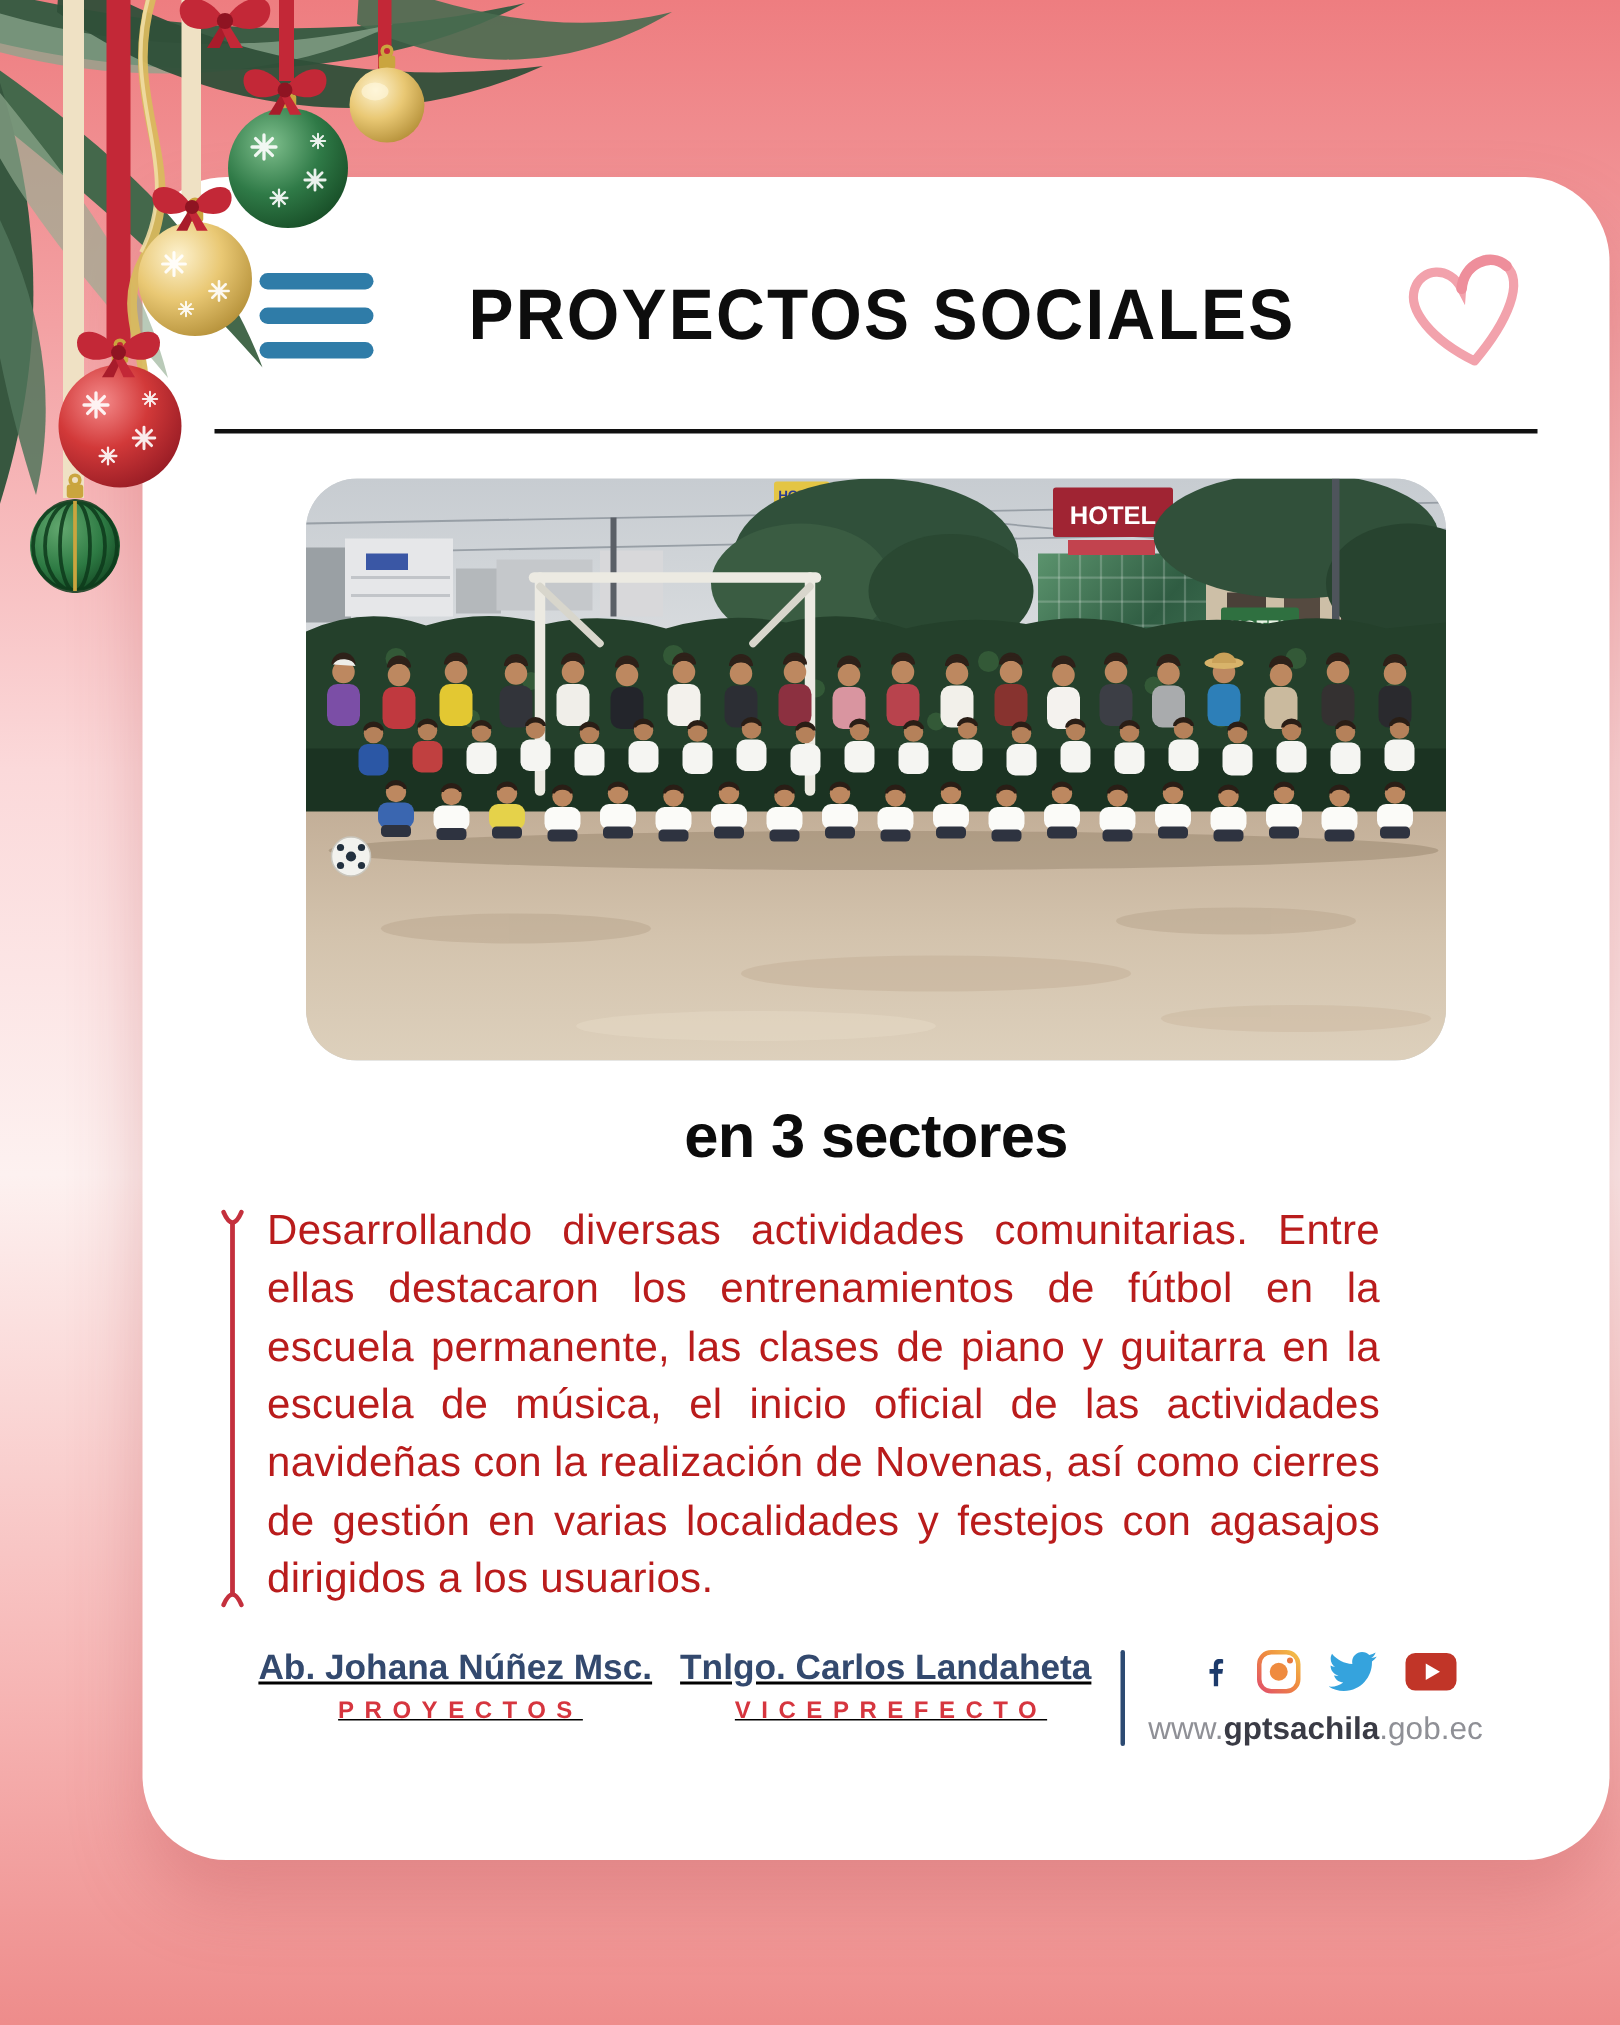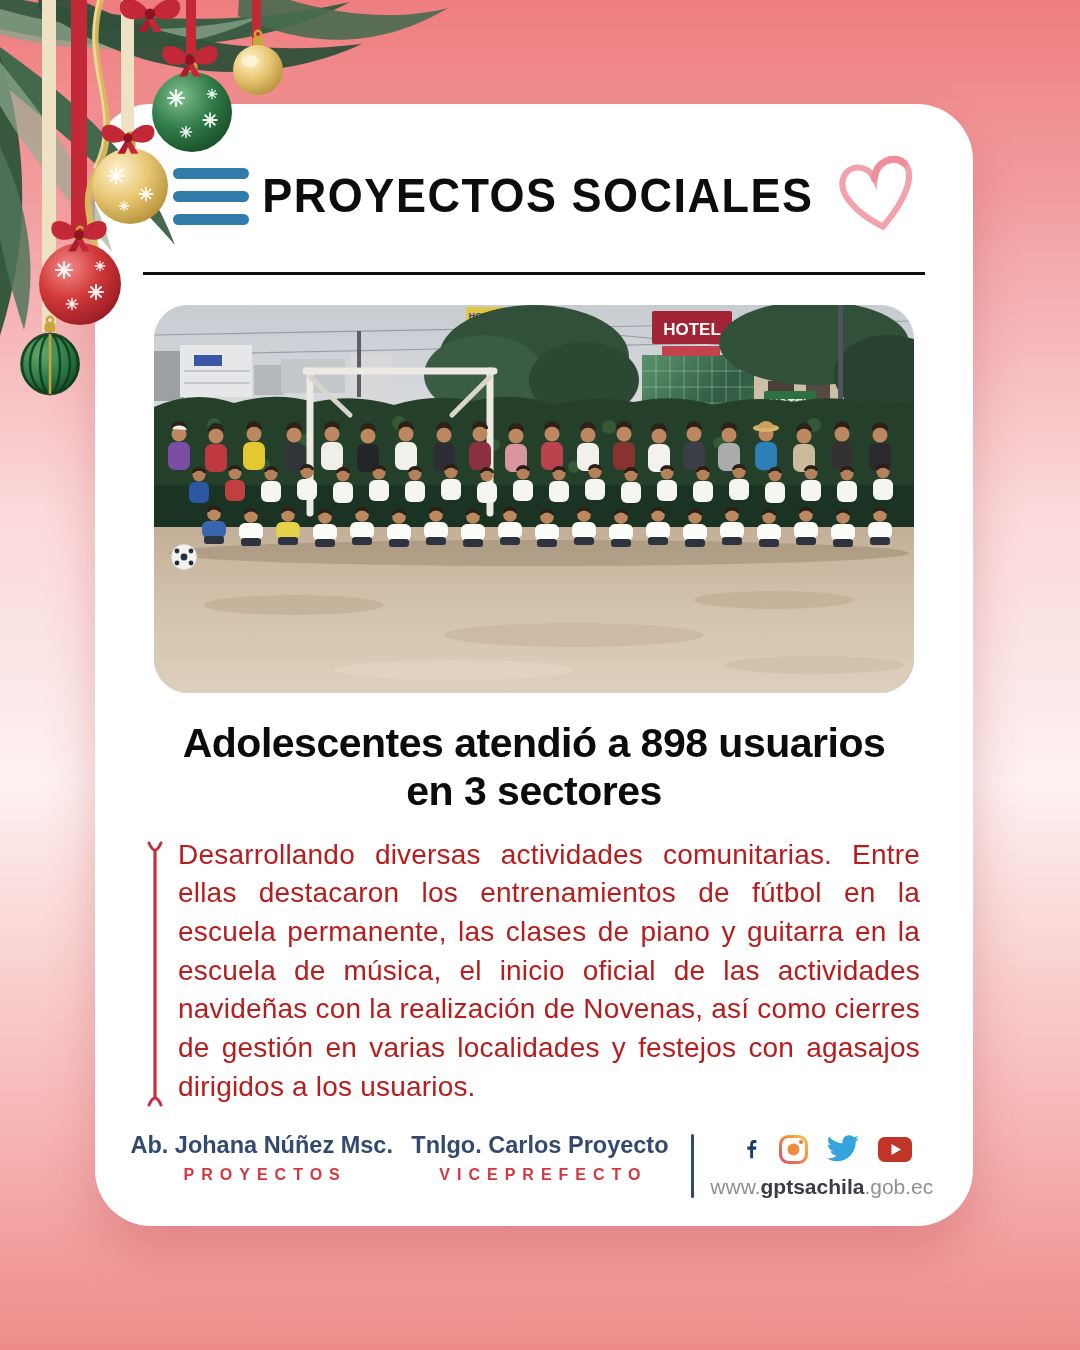--- a/index.html
+++ b/index.html
@@ -6,21 +6,21 @@
   html,body { width:1080px; height:1350px; }
   body {
     font-family:"Liberation Sans", sans-serif;
     overflow:hidden;
     background:linear-gradient(180deg,#ee7d80 0%,#f3a1a3 16%,#fbd9da 38%,#fdf1f0 58%,#f6b4b3 84%,#ee8c8b 100%);
   }
   #page { position:relative; width:1080px; height:1350px; }
 
   
   .card {
-    position:absolute; left:95px; top:104px; width:878px; height:1122px;
+    position:absolute; left:95px; top:118px; width:978px; height:1122px;
     background:#ffffff; border-radius:56px;
     box-shadow:0 26px 48px rgba(185,70,75,.30);
   }
 
   
   .card-header { display:flex; align-items:center; padding:46px 48px 0 78px; }
   .hamburger { width:76px; display:flex; flex-direction:column; gap:12px; cursor:pointer; }
   .hamburger span { display:block; height:11px; border-radius:6px; background:#2f7ca8; }
   .page-title {
     flex:1; text-align:center; font-size:45px; font-weight:bold; color:#0d0d0d;
@@ -46,21 +46,21 @@
   
   .quote { position:relative; margin:20px 55px 0 83px; }
   .quote-accent { position:absolute; left:-31px; top:4px; }
   .article-body {
     width:742px; font-size:28px; line-height:1.38; color:#b91c1c;
     text-align:justify; letter-spacing:0.2px;
   }
 
   
   .card-footer { display:flex; align-items:flex-start; justify-content:center; margin-top:26px; padding:0 30px; }
-  .official { text-align:center; }
+  .official { text-align:center;text-decoration:underline; }
   .official.first { width:282px; }
   .official.second { width:292px; }
   .official-name { font-size:23.5px; font-weight:bold; color:#33496e; white-space:nowrap; }
   .official-role { margin-top:7px; font-size:16px; font-weight:bold; color:#d6363f; letter-spacing:7px; padding-left:7px; }
   .footer-vline { width:3px; height:64px; background:#2c4a72; border-radius:2px; margin:2px 16px 0 10px; }
   .contact { width:240px; text-align:left; }
   .social-row { display:flex; align-items:center; justify-content:center; gap:17px; height:34px; }
   .social-row svg { display:block; cursor:pointer; }
   .site-url { margin-top:9px; font-size:21px; color:#8f9096; white-space:nowrap; }
   .site-url .domain { font-weight:bold; color:#3a3b45; }
@@ -290,40 +290,39 @@
           <circle cx="30" cy="252" r="3.4" fill="#22303e"></circle>
           <circle cx="23" cy="246" r="2.4" fill="#22303e"></circle>
             <circle cx="37" cy="246" r="2.4" fill="#22303e"></circle>
           <circle cx="23" cy="258" r="2.4" fill="#22303e"></circle>
             <circle cx="37" cy="258" r="2.4" fill="#22303e"></circle>
         </g>
       </svg>
     </figure>
 
     <div class="headline">
-      <div>Adolescentes atendió a 898 usuarios</div>
       <div>en 3 sectores</div>
     </div>
 
     <div class="quote">
       <svg class="quote-accent" width="16" height="268" viewBox="0 0 16 268">
         <path d="M8,10 V258" stroke="#c4303d" stroke-width="3.2" fill="none"></path>
         <path d="M2,3 Q5,10 8,10 Q11,10 14,3" stroke="#c4303d" stroke-width="3" fill="none" stroke-linecap="round"></path>
         <path d="M2,265 Q5,258 8,258 Q11,258 14,265" stroke="#c4303d" stroke-width="3" fill="none" stroke-linecap="round"></path>
       </svg>
       <p class="article-body">Desarrollando diversas actividades comunitarias. Entre ellas destacaron los entrenamientos de fútbol en la escuela permanente, las clases de piano y guitarra en la escuela de música, el inicio oficial de las actividades navideñas con la realización de Novenas, así como cierres de gestión en varias localidades y festejos con agasajos dirigidos a los usuarios.</p>
     </div>
 
     <div class="card-footer">
       <div class="official first">
         <div class="official-name">Ab. Johana Núñez Msc.</div>
         <div class="official-role">PROYECTOS</div>
       </div>
       <div class="official second">
-        <div class="official-name">Tnlgo. Carlos Proyecto</div>
+        <div class="official-name">Tnlgo. Carlos Landaheta</div>
         <div class="official-role">VICEPREFECTO</div>
       </div>
       <div class="footer-vline"></div>
       <div class="contact">
         <div class="social-row">
           <svg width="20" height="32" viewBox="0 0 24 24">
             <path d="M14.5,23 V13 h3.4 l.5,-3.9 h-3.9 V6.7 c0,-1.1 .35,-1.9 1.95,-1.9 h2.05 V1.4 C17.9,1.35 16.8,1.25 15.5,1.25 c-2.65,0 -4.45,1.6 -4.45,4.6 v3.25 H7.6 V13 h3.45 v10 Z" fill="#1c3a6b"></path>
           </svg>
           <svg width="31" height="31" viewBox="0 0 31 31">
             <defs>

